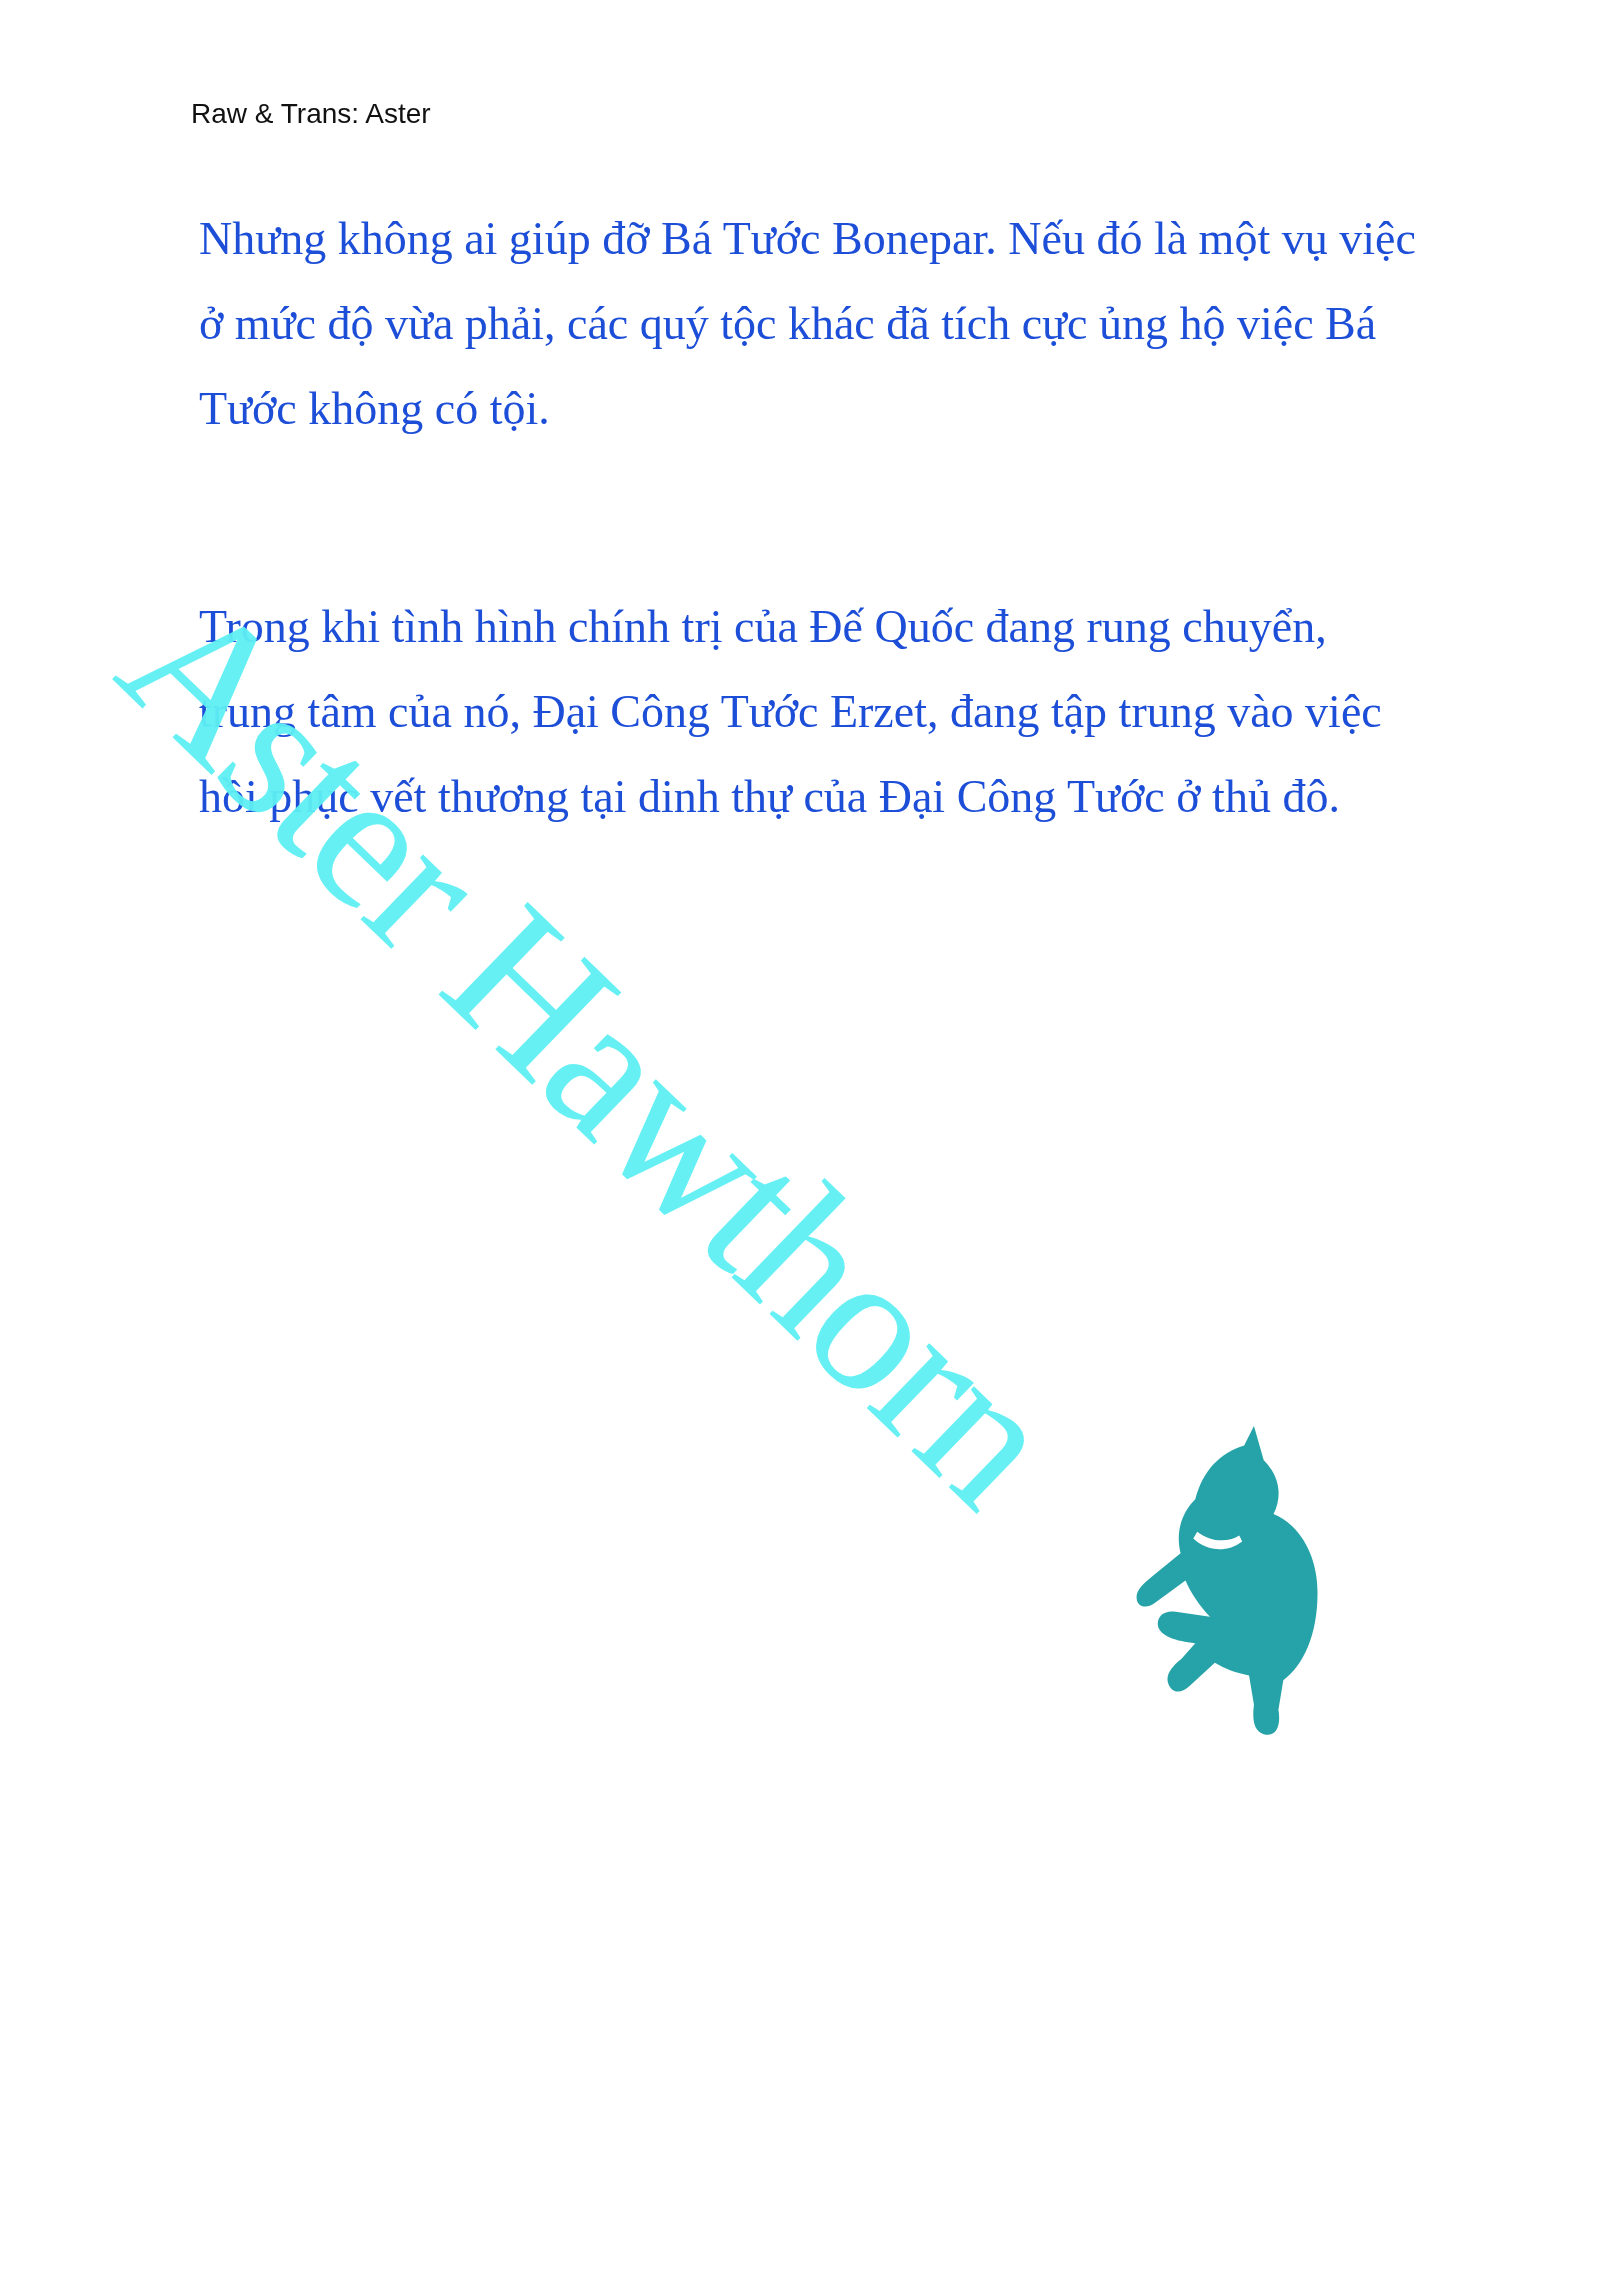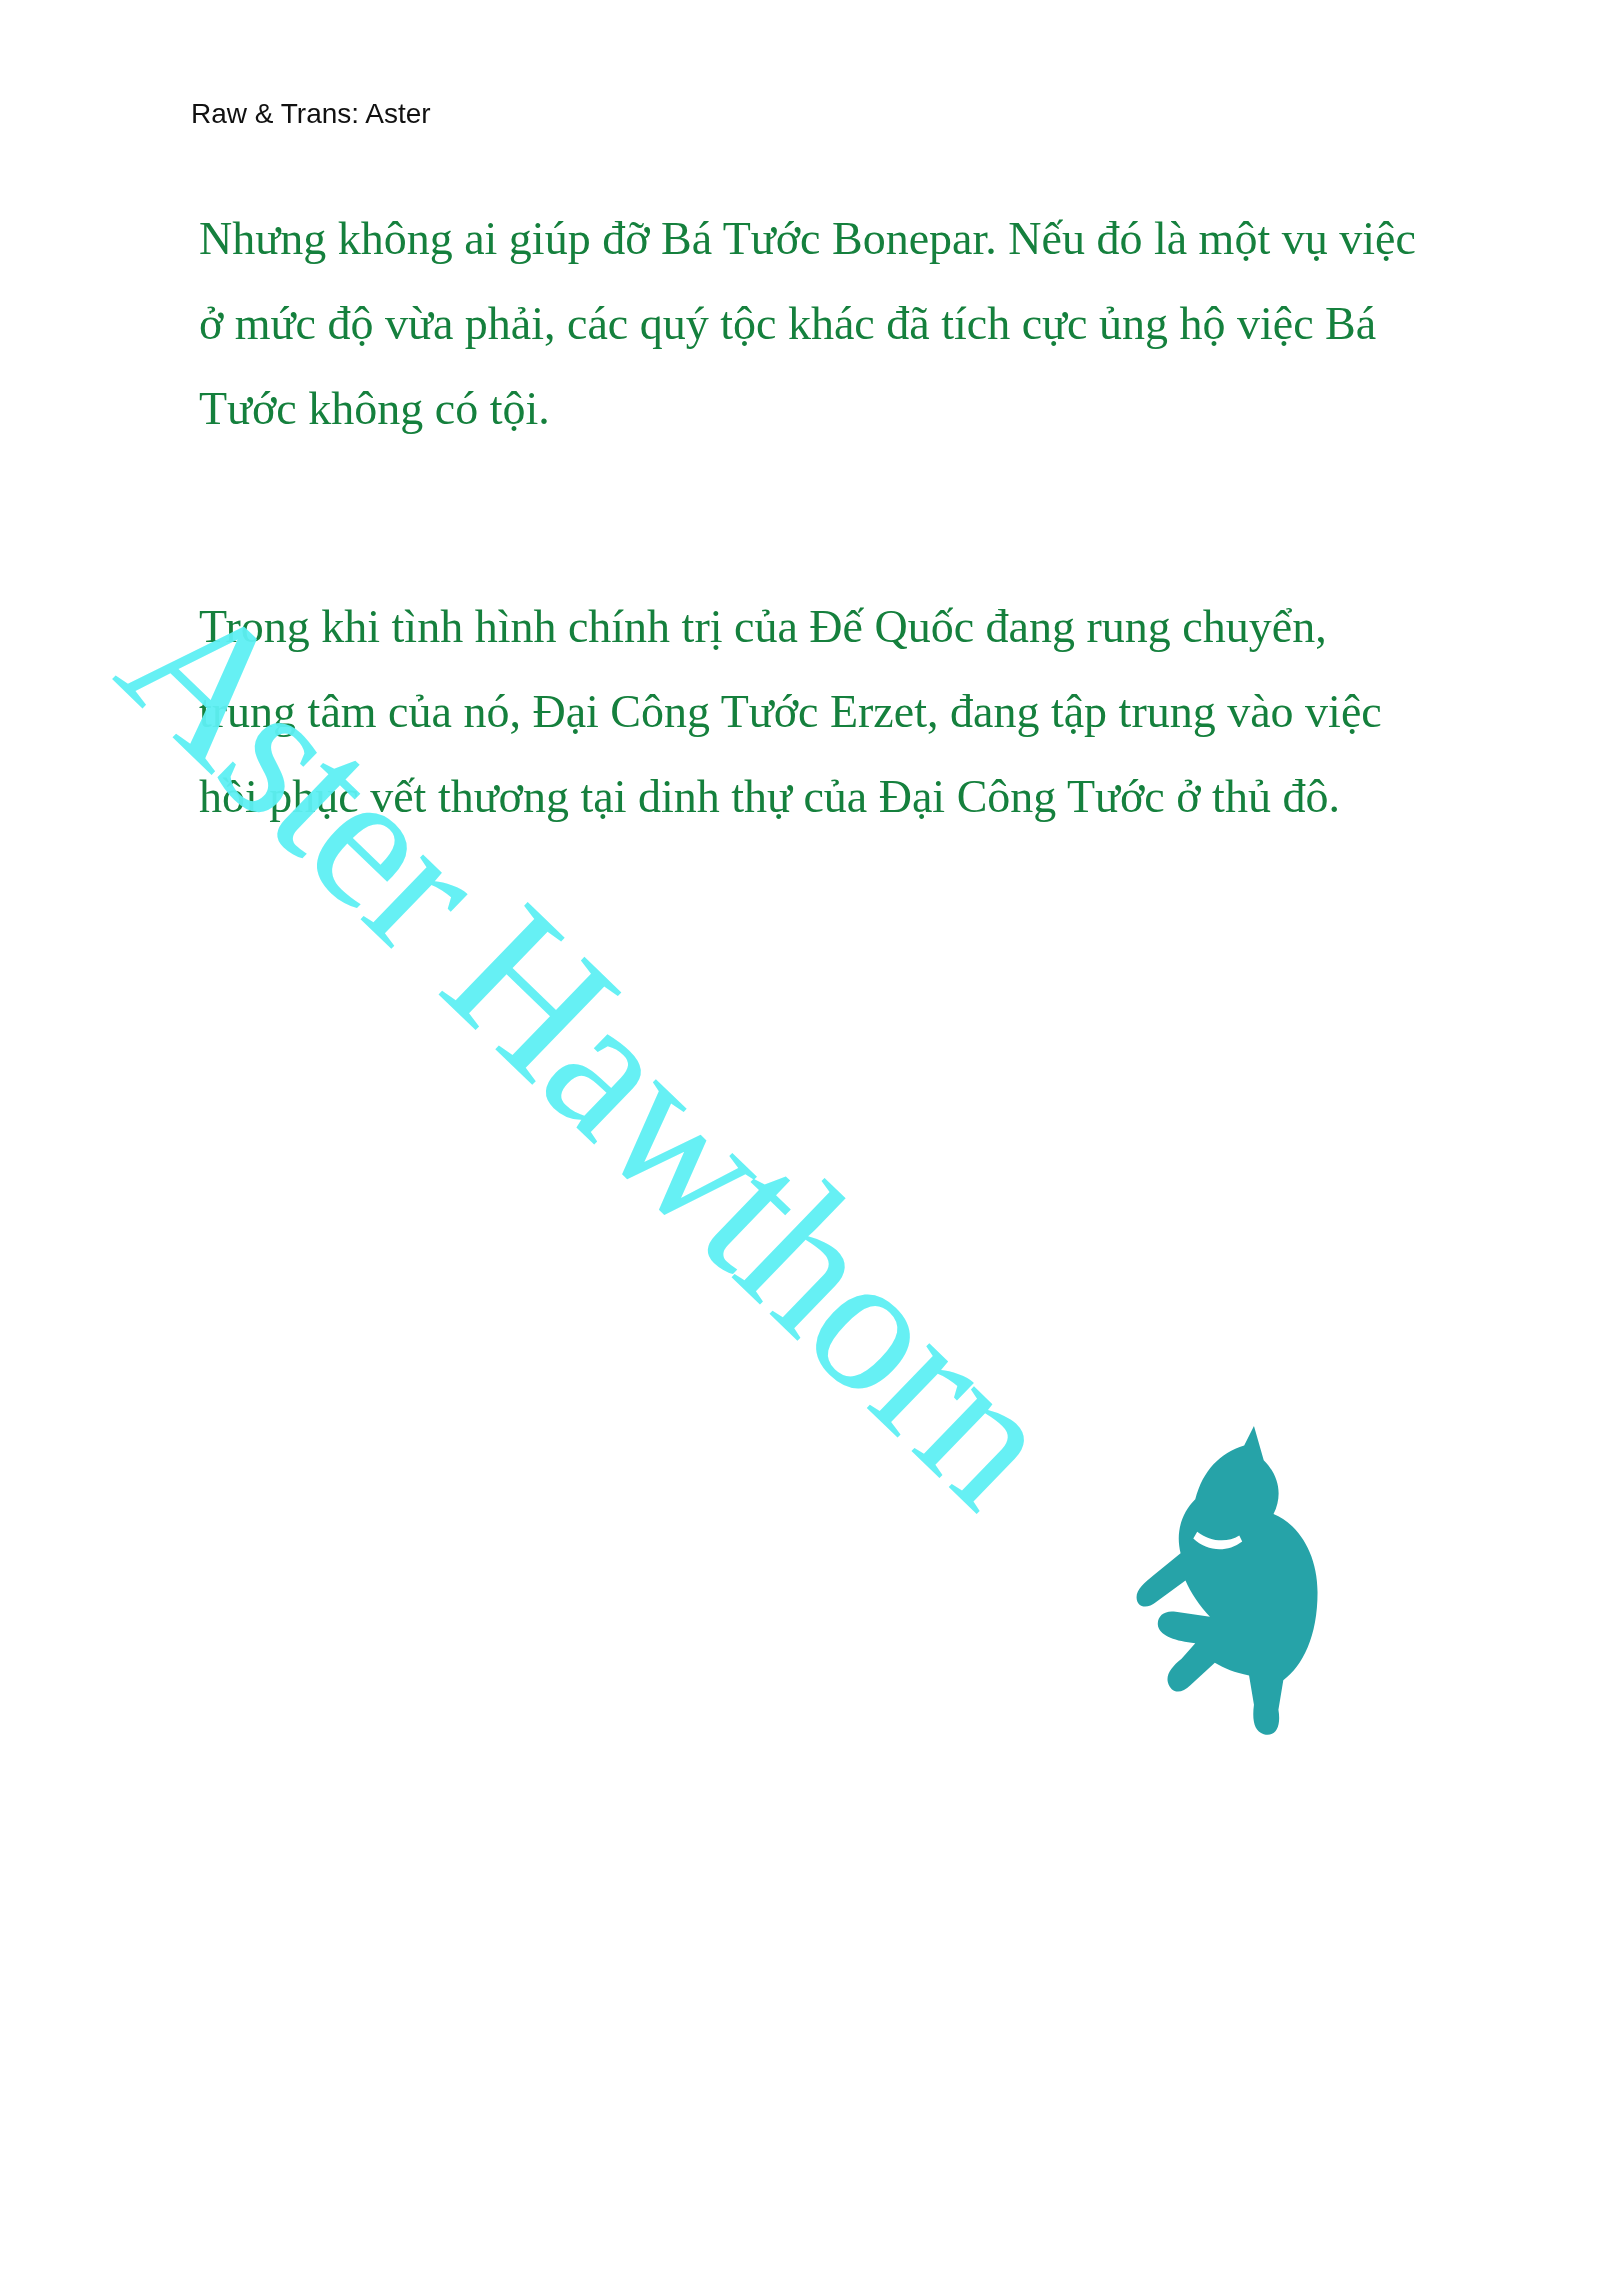--- a/index.html
+++ b/index.html
@@ -4,21 +4,21 @@
 <style>
   html, body { margin: 0; padding: 0; background: #ffffff; }
   body { width: 1621px; height: 2293px; position: relative; overflow: hidden; }
   .page { position: absolute; left: 0; top: 0; width: 1621px; height: 2293px; background: #ffffff; }
   .header {
     position: absolute; left: 191px; top: 98px;
     font-family: "Liberation Sans", sans-serif; font-size: 28px; color: #111111;
   }
   .body-text {
     position: absolute; left: 199px; top: 196px; width: 1235px;
-    font-family: "Liberation Serif", serif; font-size: 46px; color: #15803d;
+    font-family: "Liberation Serif", serif; font-size: 46px; color: #1d4ed8;
     line-height: 85px;
   }
   .para { margin: 0; }
   .para + .para { margin-top: 133px; }
   .watermark {
     position: absolute; left: 196px; top: 1039px;
     font-family: "Liberation Serif", serif; font-size: 196px; color: #5ef0f4;
     transform-origin: 0 0; transform: rotate(44deg); white-space: nowrap;
     letter-spacing: -3.9px; opacity: 0.95; pointer-events: none;
     left: 235px; top: 549px;

